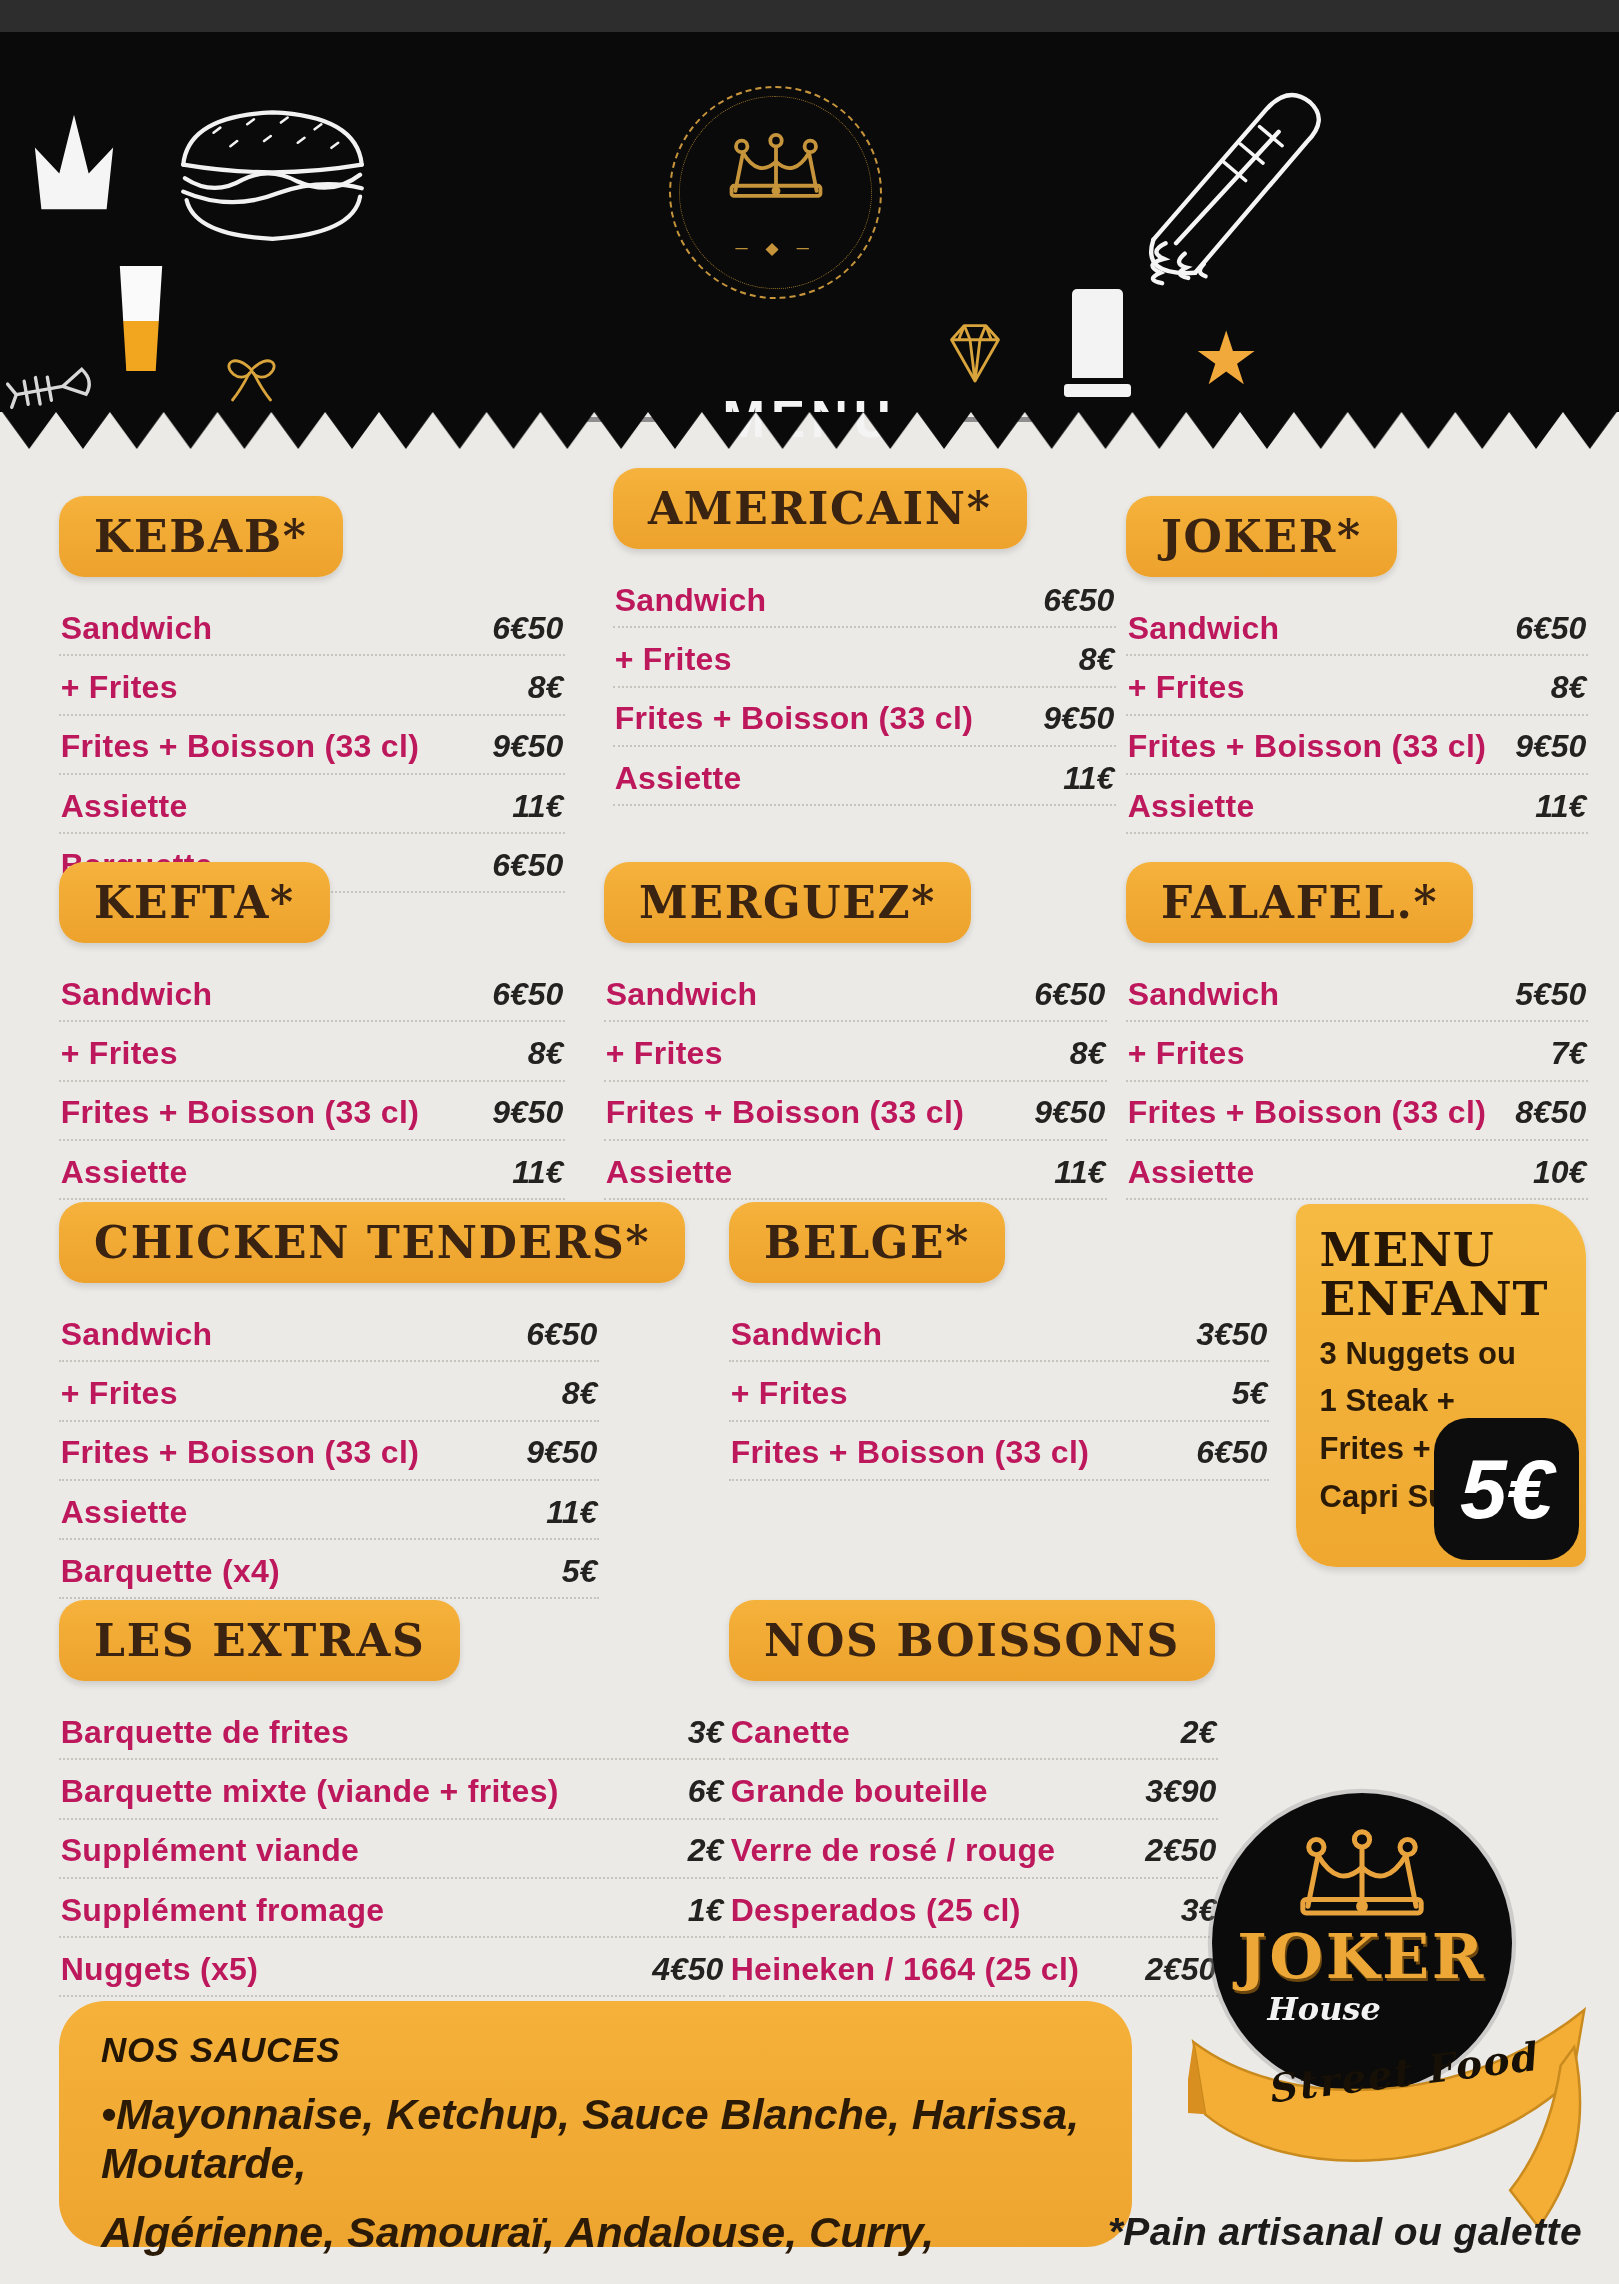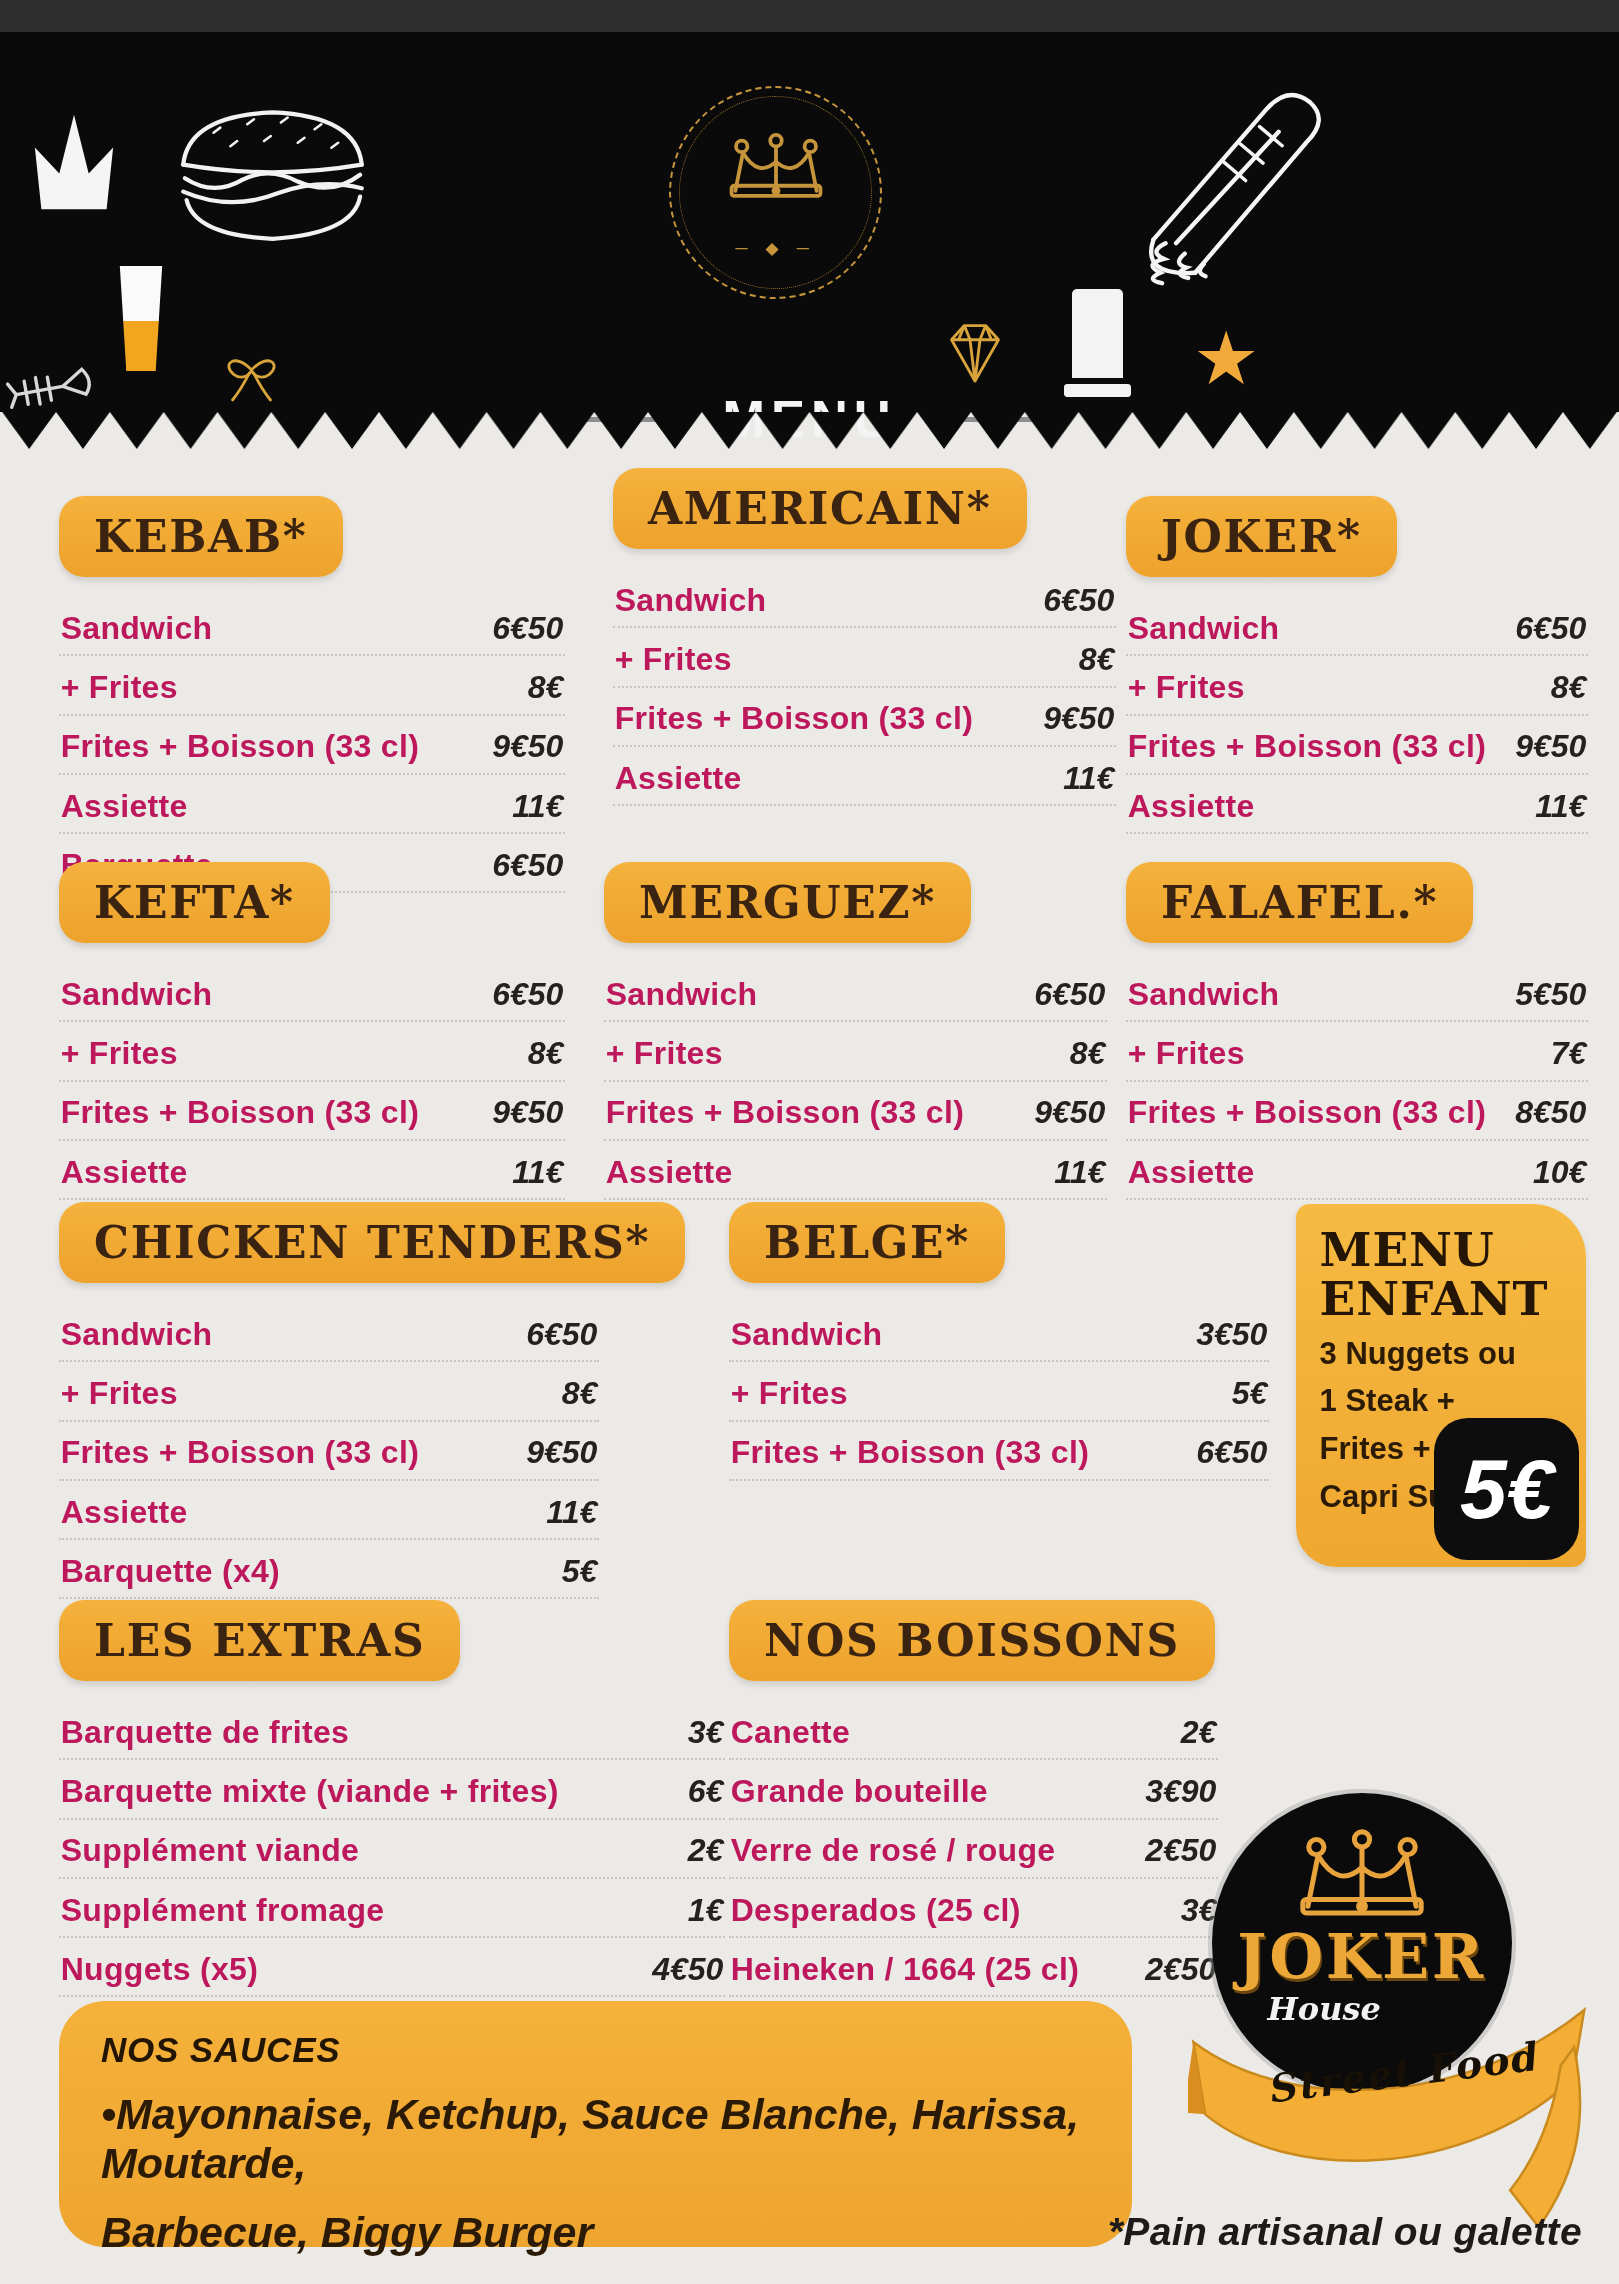--- a/index.html
+++ b/index.html
@@ -479,20 +479,21 @@
         <div class="enfant-line">Frites +</div>
         <div class="enfant-line">Capri Sun</div>
       </div>
     <div class="enfant-price">5€</div>
   </div>
 
   <div class="sauces-box">
     <div class="sauces-title">NOS SAUCES</div>
     <div id="sauce-lines">
         <div class="sauce-line">•Mayonnaise, Ketchup, Sauce Blanche, Harissa, Moutarde,</div>
+        <div class="sauce-line">Algérienne, Samouraï, Andalouse, Curry,</div>
         <div class="sauce-line">Barbecue, Biggy Burger</div>
       </div>
   </div>
 
   <div class="logo">
     <div class="logo-circle">
       <svg class="logo-crown" width="169" height="111" viewBox="0 0 200 130" fill="none" stroke="#E8A33D" stroke-width="6" stroke-linecap="round">
         <path d="M36 112 L48 52"></path>
           <circle cx="46" cy="42" r="9"></circle>
         <path d="M100 100 L100 44"></path>

